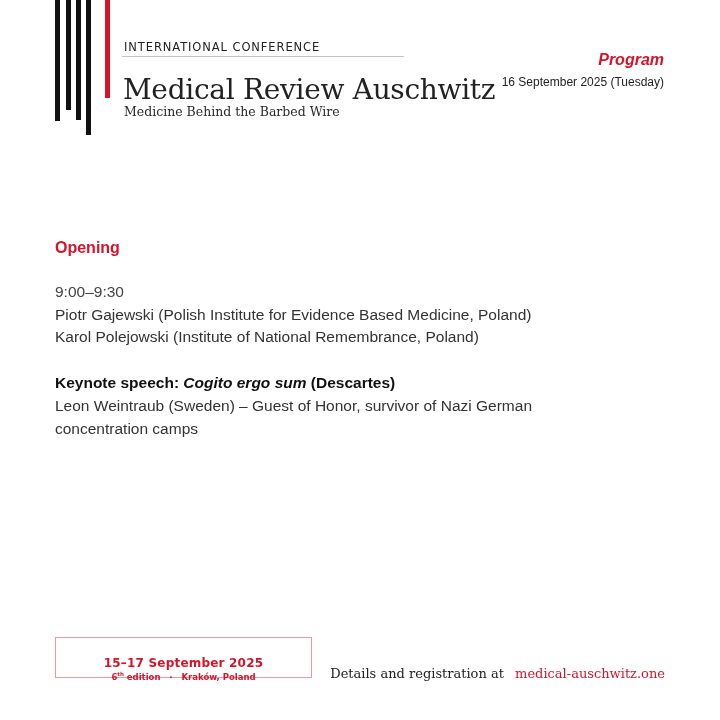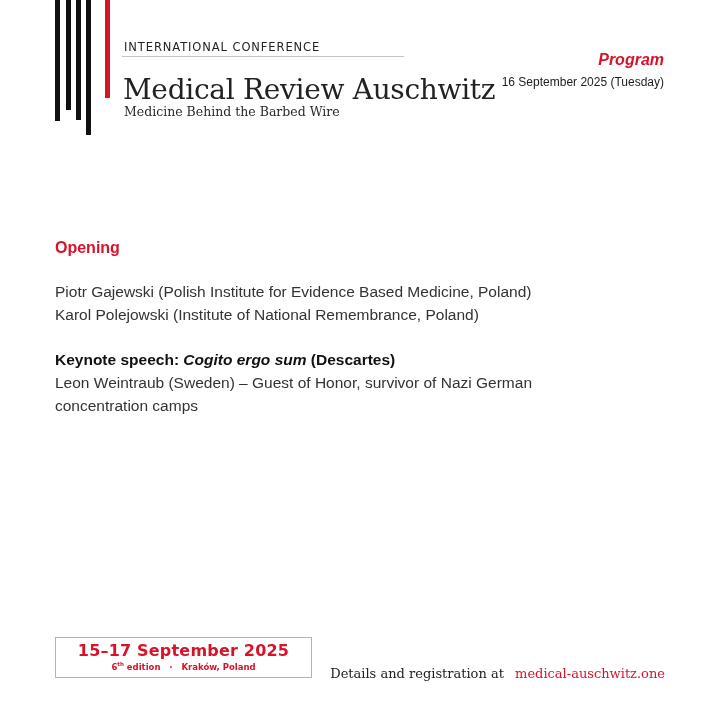--- a/index.html
+++ b/index.html
@@ -12,21 +12,21 @@
     .subtitle { position: absolute; left: 124px; top: 104px; font-family: "DejaVu Serif", serif; font-size: 12.5px; color: #2a2a2a; white-space: nowrap; }
     .program { position: absolute; right: 56px; top: 51px; font-family: "Liberation Sans", sans-serif; font-weight: bold; font-size: 16px; color: #d7132a; font-style: italic; }
     .date { position: absolute; right: 56px; top: 75px; font-family: "Liberation Sans", sans-serif; font-size: 12px; color: #222; }
     .section-title { position: absolute; left: 55px; top: 239px; font-family: "Liberation Sans", sans-serif; font-weight: bold; font-size: 16px; color: #d7132a; }
     .content { position: absolute; left: 55px; top: 281px; font-family: "Liberation Sans", sans-serif; font-size: 15.5px; line-height: 22.7px; color: #333; }
     .content .time { color: #444; font-weight: 300; }
     .content .bold { font-weight: bold; color: #111; }
     .content .line { white-space: nowrap; }
     .gap { height: 23px; }
     .footer-box { position: absolute; left: 55px; top: 637px; width: 257px; height: 41px; border: 1px solid #e89aa3; box-sizing: border-box; text-align: center; }
-    .footer-dates { font-family: "DejaVu Sans", sans-serif; font-weight: bold; font-size: 16px; color: #d7132a; margin-top: 3px; letter-spacing: 0.2px; }
+    .footer-dates { font-family: "DejaVu Sans", sans-serif; font-weight: bold; font-size: 12px; color: #d7132a; margin-top: 18px; letter-spacing: 0.2px; }
     .footer-edition { font-family: "DejaVu Sans", sans-serif; font-weight: bold; font-size: 8.5px; color: #d7132a; margin-top: 1px; }
     .footer-edition sup { font-size: 5.5px; }
     .details { position: absolute; right: 55px; top: 666px; font-family: "DejaVu Serif", serif; font-size: 13px; color: #222; white-space: nowrap; }
     .details a { color: #d7132a; text-decoration: none; margin-left: 7px; }
   </style>
 </head>
 <body>
 
 <div>
   <div class="bar" style="left:55px;height:121px;"></div>
@@ -40,20 +40,21 @@
 <div class="conf-rule"></div>
 <div class="title">Medical Review Auschwitz</div>
 <div class="subtitle">Medicine Behind the Barbed Wire</div>
 
 <div class="program">Program</div>
 <div class="date">16 September 2025 (Tuesday)</div>
 
 <div class="section-title">Opening</div>
 
 <div class="content">
+  <div class="line time">9:00–9:30</div>
   <div class="line">Piotr Gajewski (Polish Institute for Evidence Based Medicine, Poland)</div>
   <div class="line">Karol Polejowski (Institute of National Remembrance, Poland)</div>
   <div class="gap"></div>
   <div class="line bold"><span>Keynote speech: </span><i>Cogito ergo sum</i><span> (Descartes)</span></div>
   <div class="line">Leon Weintraub (Sweden) – Guest of Honor, survivor of Nazi German</div>
   <div class="line">concentration camps</div>
 </div>
 
 <div class="footer-box">
   <div class="footer-dates">15–17 September 2025</div>

